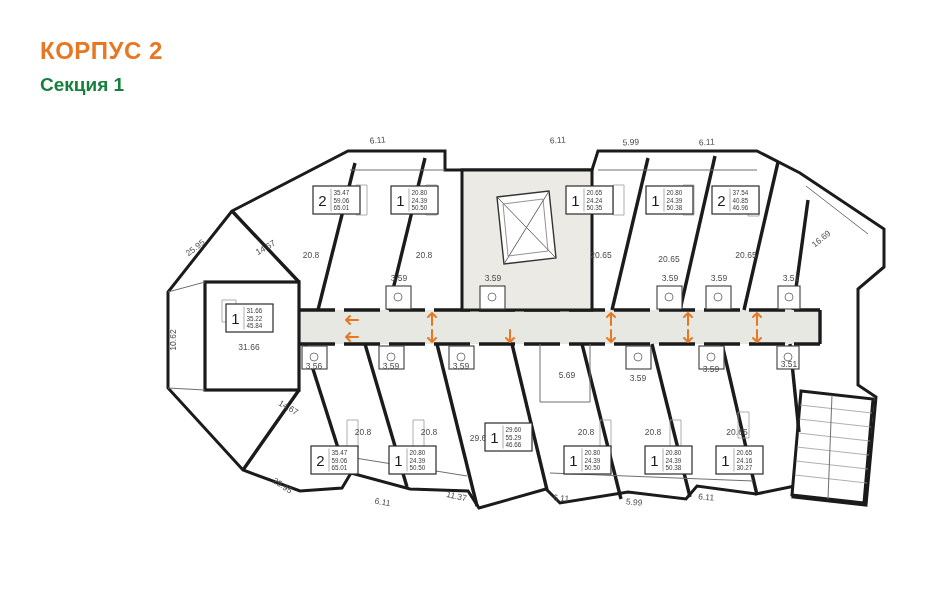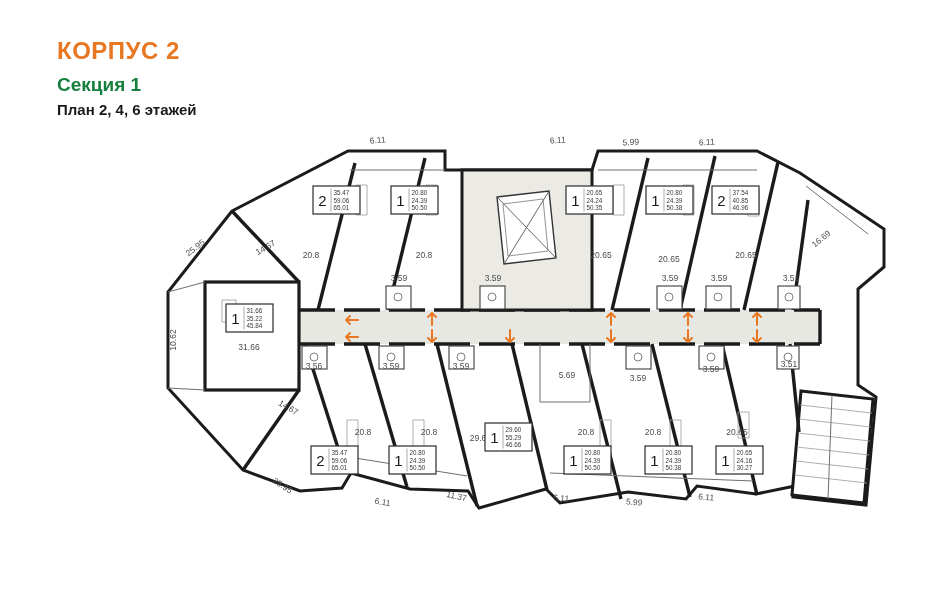--- a/index.html
+++ b/index.html
@@ -1,21 +1,21 @@
 <!DOCTYPE html>
 <html><head>
 <meta charset="utf-8">
 <style>
   html,body{margin:0;padding:0;}
   body{
     width:941px;height:600px;position:relative;overflow:hidden;
     background:#ffffff;
     font-family:"Liberation Sans", sans-serif;
   }
-  .header{position:absolute;left:57px;top:36px;z-index:2;}
+  .header{position:absolute;left:40px;top:36px;z-index:2;}
   .header .title{font-size:24px;font-weight:800;color:#E87722;letter-spacing:.5px;line-height:1.25;}
   .header .subtitle{font-size:19px;font-weight:800;color:#15803d;margin-top:8px;line-height:1.2;}
   .header .plan-label{font-size:15px;font-weight:700;color:#1a1a1a;margin-top:4px;}
   svg{position:absolute;left:0;top:0;}
   .outline{fill:#ffffff;stroke:#1b1b1b;stroke-width:3;stroke-linejoin:miter;}
   .thick{stroke:#1b1b1b;stroke-width:3.4;fill:none;}
   .thin{stroke:#6f6f6f;stroke-width:1;fill:none;}
   .hair{stroke:#9a9a96;stroke-width:.8;fill:none;}
   .corridor{fill:#e8e8e3;}
   .dim{font-size:8.5px;fill:#4c4c4c;text-anchor:middle;}
@@ -25,21 +25,20 @@
   .bath{fill:#ffffff;stroke:#3c3c3c;stroke-width:1.1;}
   .fixture{fill:none;stroke:#707070;stroke-width:.9;}
   .arrow{stroke:#E87722;stroke-width:2;fill:none;stroke-linecap:round;stroke-linejoin:round;}
 </style>
 </head>
 <body>
 
 <div class="header">
   <div class="title">КОРПУС 2</div>
   <div class="subtitle">Секция 1</div>
-  <div class="plan-label">План 2, 4, 6 этажей</div>
 </div>
 
 <svg width="941" height="600" viewBox="0 0 941 600">
 
   <path class="outline" d="M232 211 L348 151 L445 151 L445 170 L462 170 L592 170 L598 151 L757 151 L800 173
        L884 229 L884 267 L858 289 L858 385 L876 397 L866 505 L793 497 L795 486
        L756 494 L697 486 L686 499 L628 492 L560 503 L546 489 L479 508 L468 491
        L410 489 L351 473 L342 488 L300 491 L243 470 L168 388 L168 292 Z"></path>
 
   <g>

